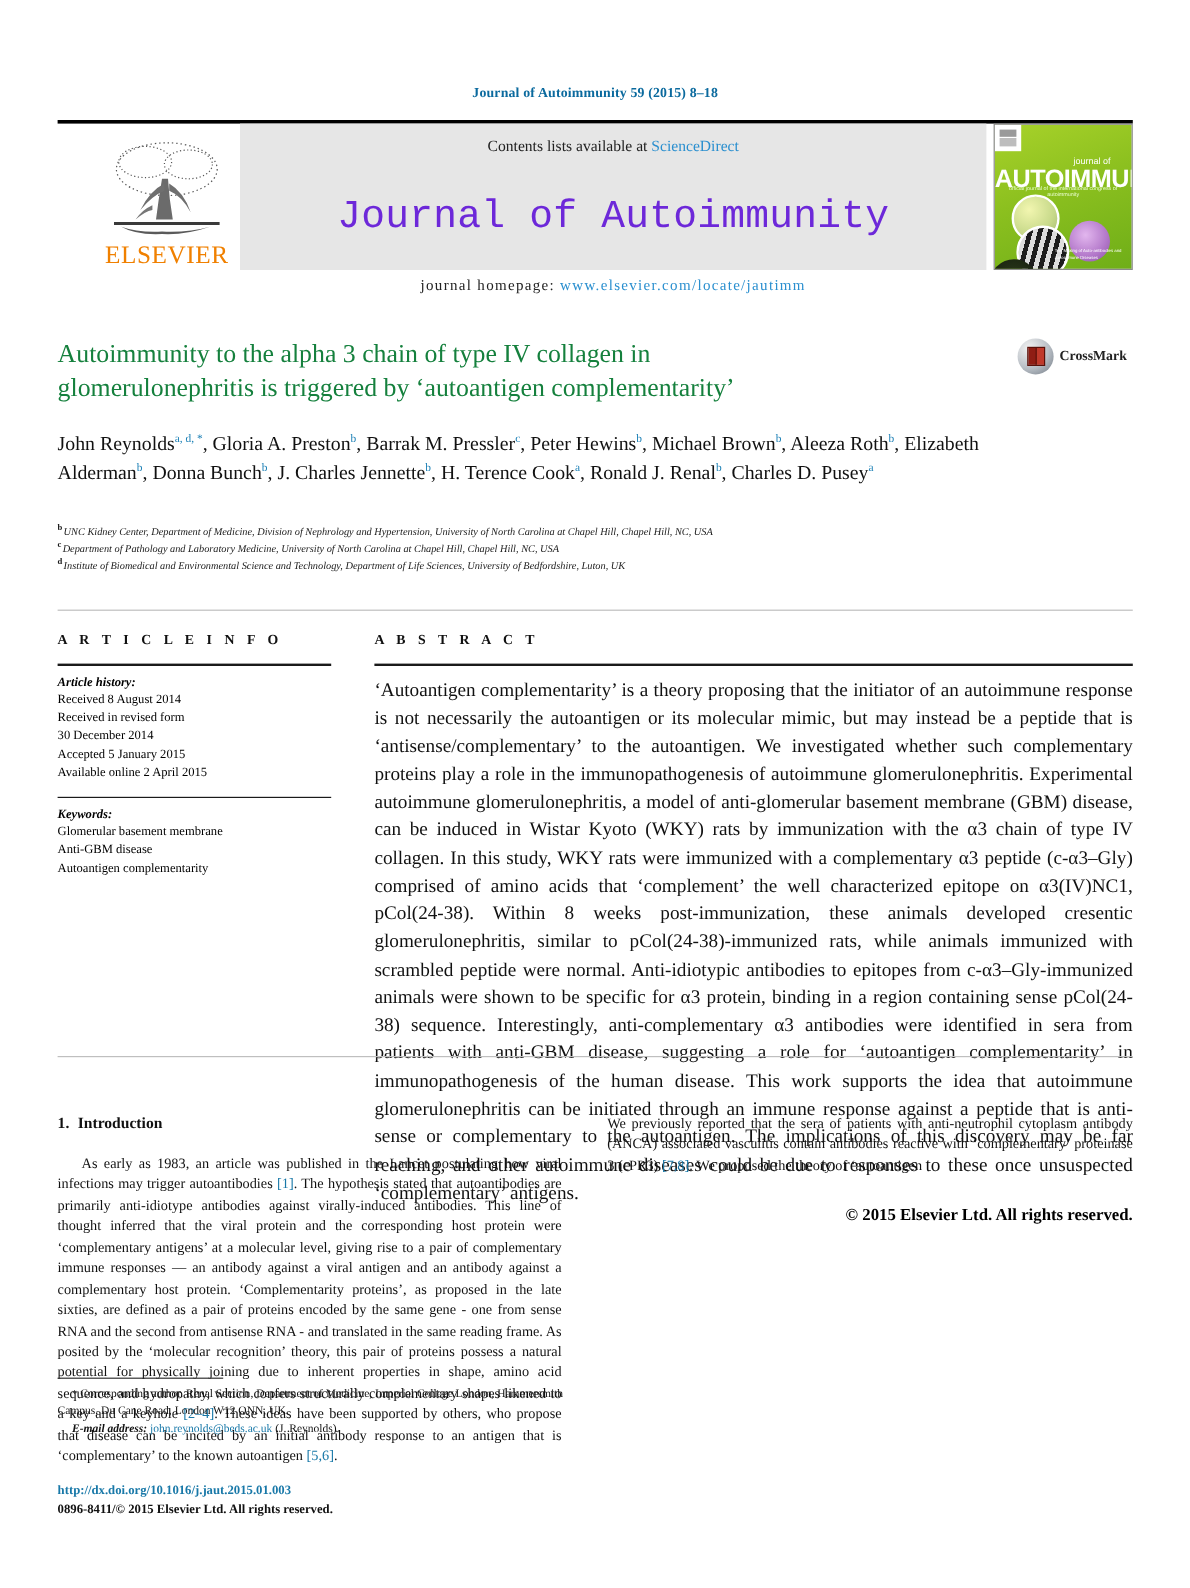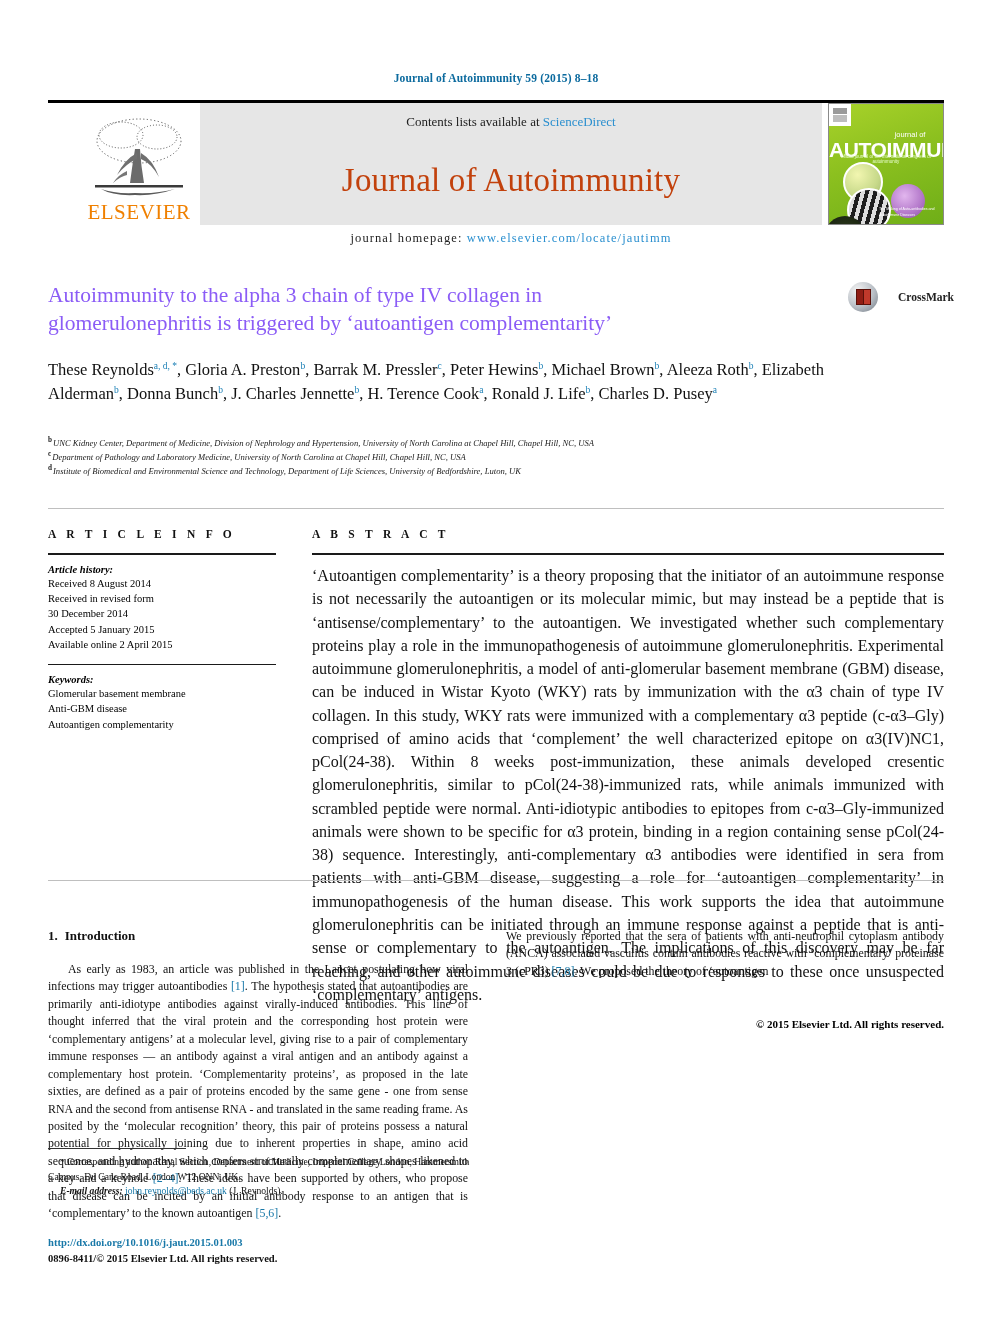--- a/index.html
+++ b/index.html
@@ -87,22 +87,22 @@
   .contents-line {
     font-size: 13px;
     color: #222;
   }
   .contents-line .sd {
     color: #2a8fcf;
   }
   .journal-name {
     font-size: 33px;
     letter-spacing: .2px;
-    color: #c2410c;
-    font-family: Liberation Serif, serif;
+    color: #6d28d9;
+    font-family: Liberation Mono, monospace;
   }
   .homepage-line {
     font-size: 12.5px;
     letter-spacing: 1.1px;
     color: #222;
   }
   .homepage-line .url {
     color: #2a8fcf;
   }
   .cover-thumb {
@@ -160,34 +160,34 @@
   
   .title-block {
     position: absolute;
     top: 282px;
     left: 48px;
     width: 820px;
   }
   .article-title {
     font-size: 21.5px;
     line-height: 1.28;
-    color: #8b5cf6;
+    color: #15803d;
     font-weight: normal;
     margin: 0;
     max-width: 660px;
     font-family: "Liberation Serif", serif;
   }
   .crossmark {
     position: absolute;
     top: 0px;
     left: 800px;
     width: 144px;
     display: flex;
     align-items: center;
-    gap: 20px;
+    gap: 5px;
   }
   .crossmark-badge {
     width: 30px; height: 30px; border-radius: 50%;
     background: radial-gradient(circle at 32% 28%, #f2f2f2, #b9bfc6 55%, #6e7781);
     position: relative;
     display: flex; align-items: center; justify-content: center;
   }
   .crossmark-badge .book {
     width: 15px; height: 16px;
     background: linear-gradient(90deg, #8f1d14 0 48%, #c0392b 48% 100%);
@@ -282,23 +282,22 @@
     line-height: 1.45;
   }
   .abstract-text {
     font-size: 16px;
     line-height: 1.455;
     text-align: justify;
     color: #111;
   }
   .copyright {
     text-align: right;
-    font-size: 11px;
+    font-size: 14px;
     font-weight: bold;
-    margin-top: 12px;
   }
 
   .sec-rule-bottom {
     position: absolute; left: 48px; top: 880px;
     width: 896px; height: 1px; background: #bfbfbf;
   }
 
   
   .body-left {
     position: absolute;
@@ -426,31 +425,31 @@
     <h1 class="article-title">Autoimmunity to the alpha 3 chain of type IV collagen in glomerulonephritis is triggered by ‘autoantigen complementarity’</h1>
     <div class="crossmark">
       <div class="crossmark-badge">
           <span class="book"></span>
         </div>
       <div class="crossmark-label">CrossMark</div>
     </div>
   </div>
 
   <div class="authors">
-    <span>These Reynolds</span><sup>a, d, *</sup>,
+    <span>John Reynolds</span><sup>a, d, *</sup>,
     <span>Gloria A. Preston</span><sup>b</sup>,
     <span>Barrak M. Pressler</span><sup>c</sup>,
     <span>Peter Hewins</span><sup>b</sup>,
     <span>Michael Brown</span><sup>b</sup>,
     <span>Aleeza Roth</span><sup>b</sup>,
     <span>Elizabeth Alderman</span><sup>b</sup>,
     <span>Donna Bunch</span><sup>b</sup>,
     <span>J. Charles Jennette</span><sup>b</sup>,
     <span>H. Terence Cook</span><sup>a</sup>,
-    <span>Ronald J. Life</span><sup>b</sup>,
+    <span>Ronald J. Renal</span><sup>b</sup>,
     <span>Charles D. Pusey</span><sup>a</sup>
   </div>
 
   <div class="affiliations">
     <div><span class="mark">b</span><span>UNC Kidney Center, Department of Medicine, Division of Nephrology and Hypertension, University of North Carolina at Chapel Hill, Chapel Hill, NC, USA</span></div>
     <div><span class="mark">c</span><span>Department of Pathology and Laboratory Medicine, University of North Carolina at Chapel Hill, Chapel Hill, NC, USA</span></div>
     <div><span class="mark">d</span><span>Institute of Biomedical and Environmental Science and Technology, Department of Life Sciences, University of Bedfordshire, Luton, UK</span></div>
   </div>
 
   <div class="sec-rule-top"></div>

